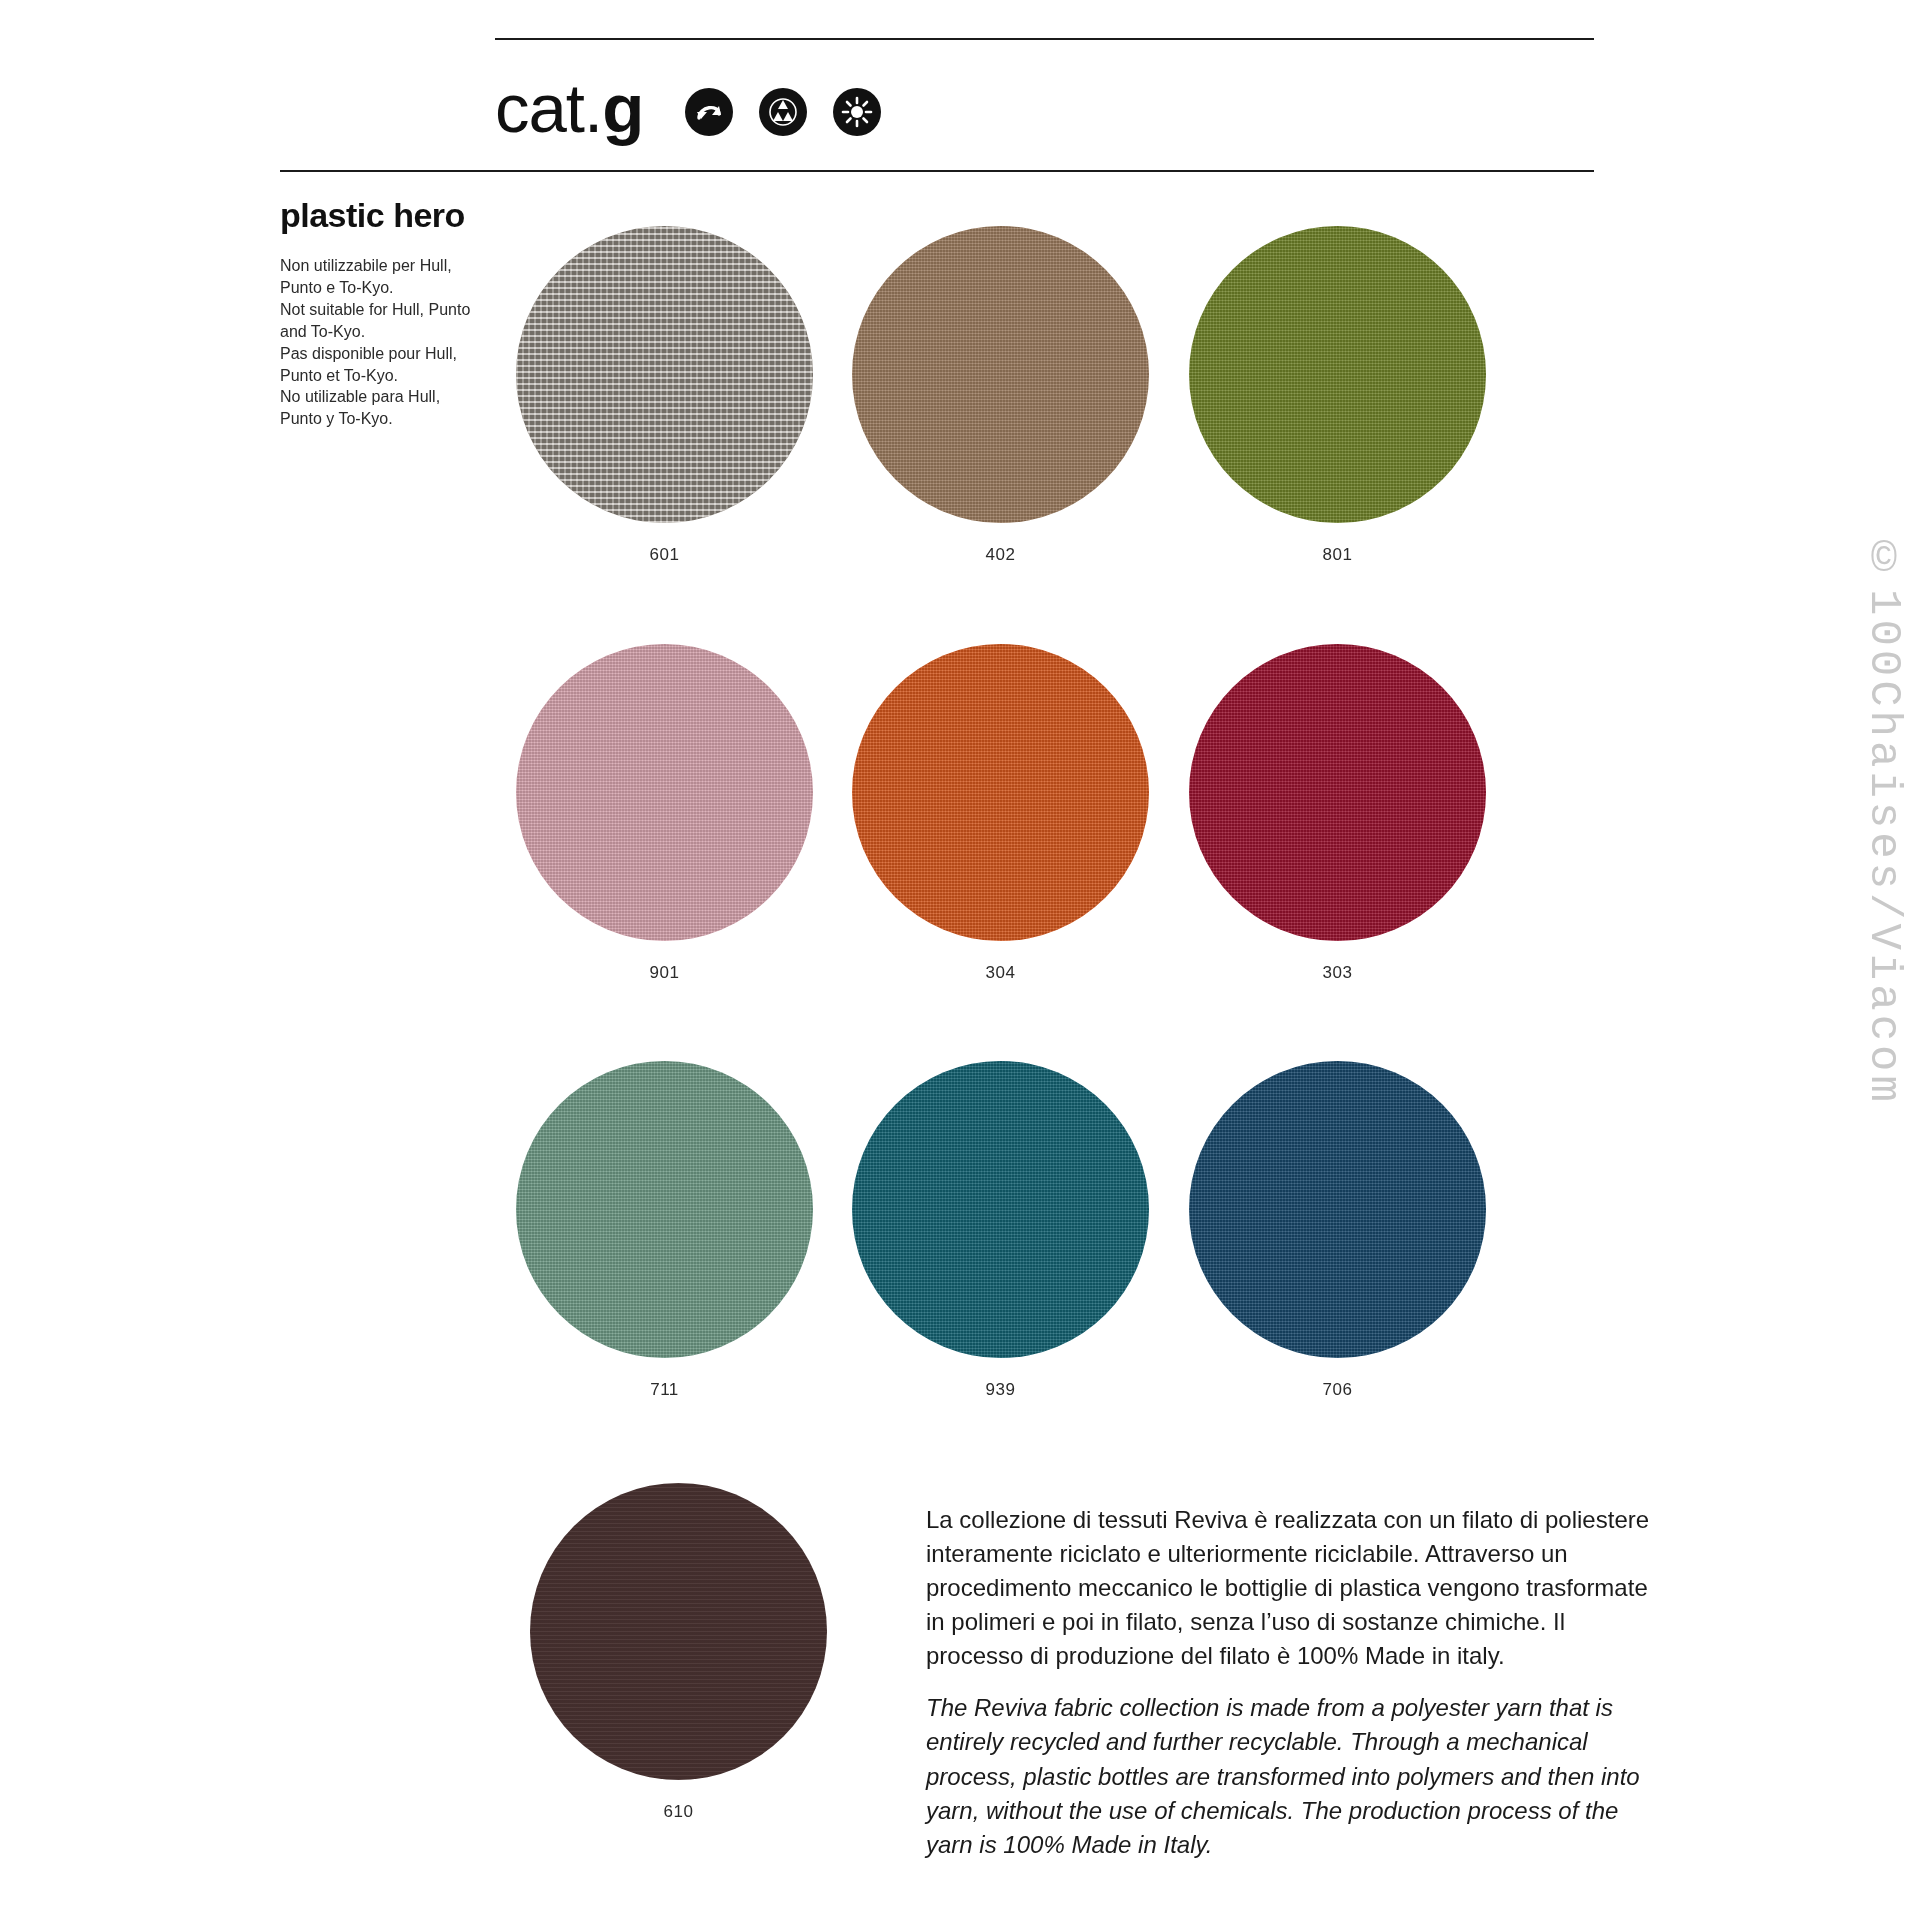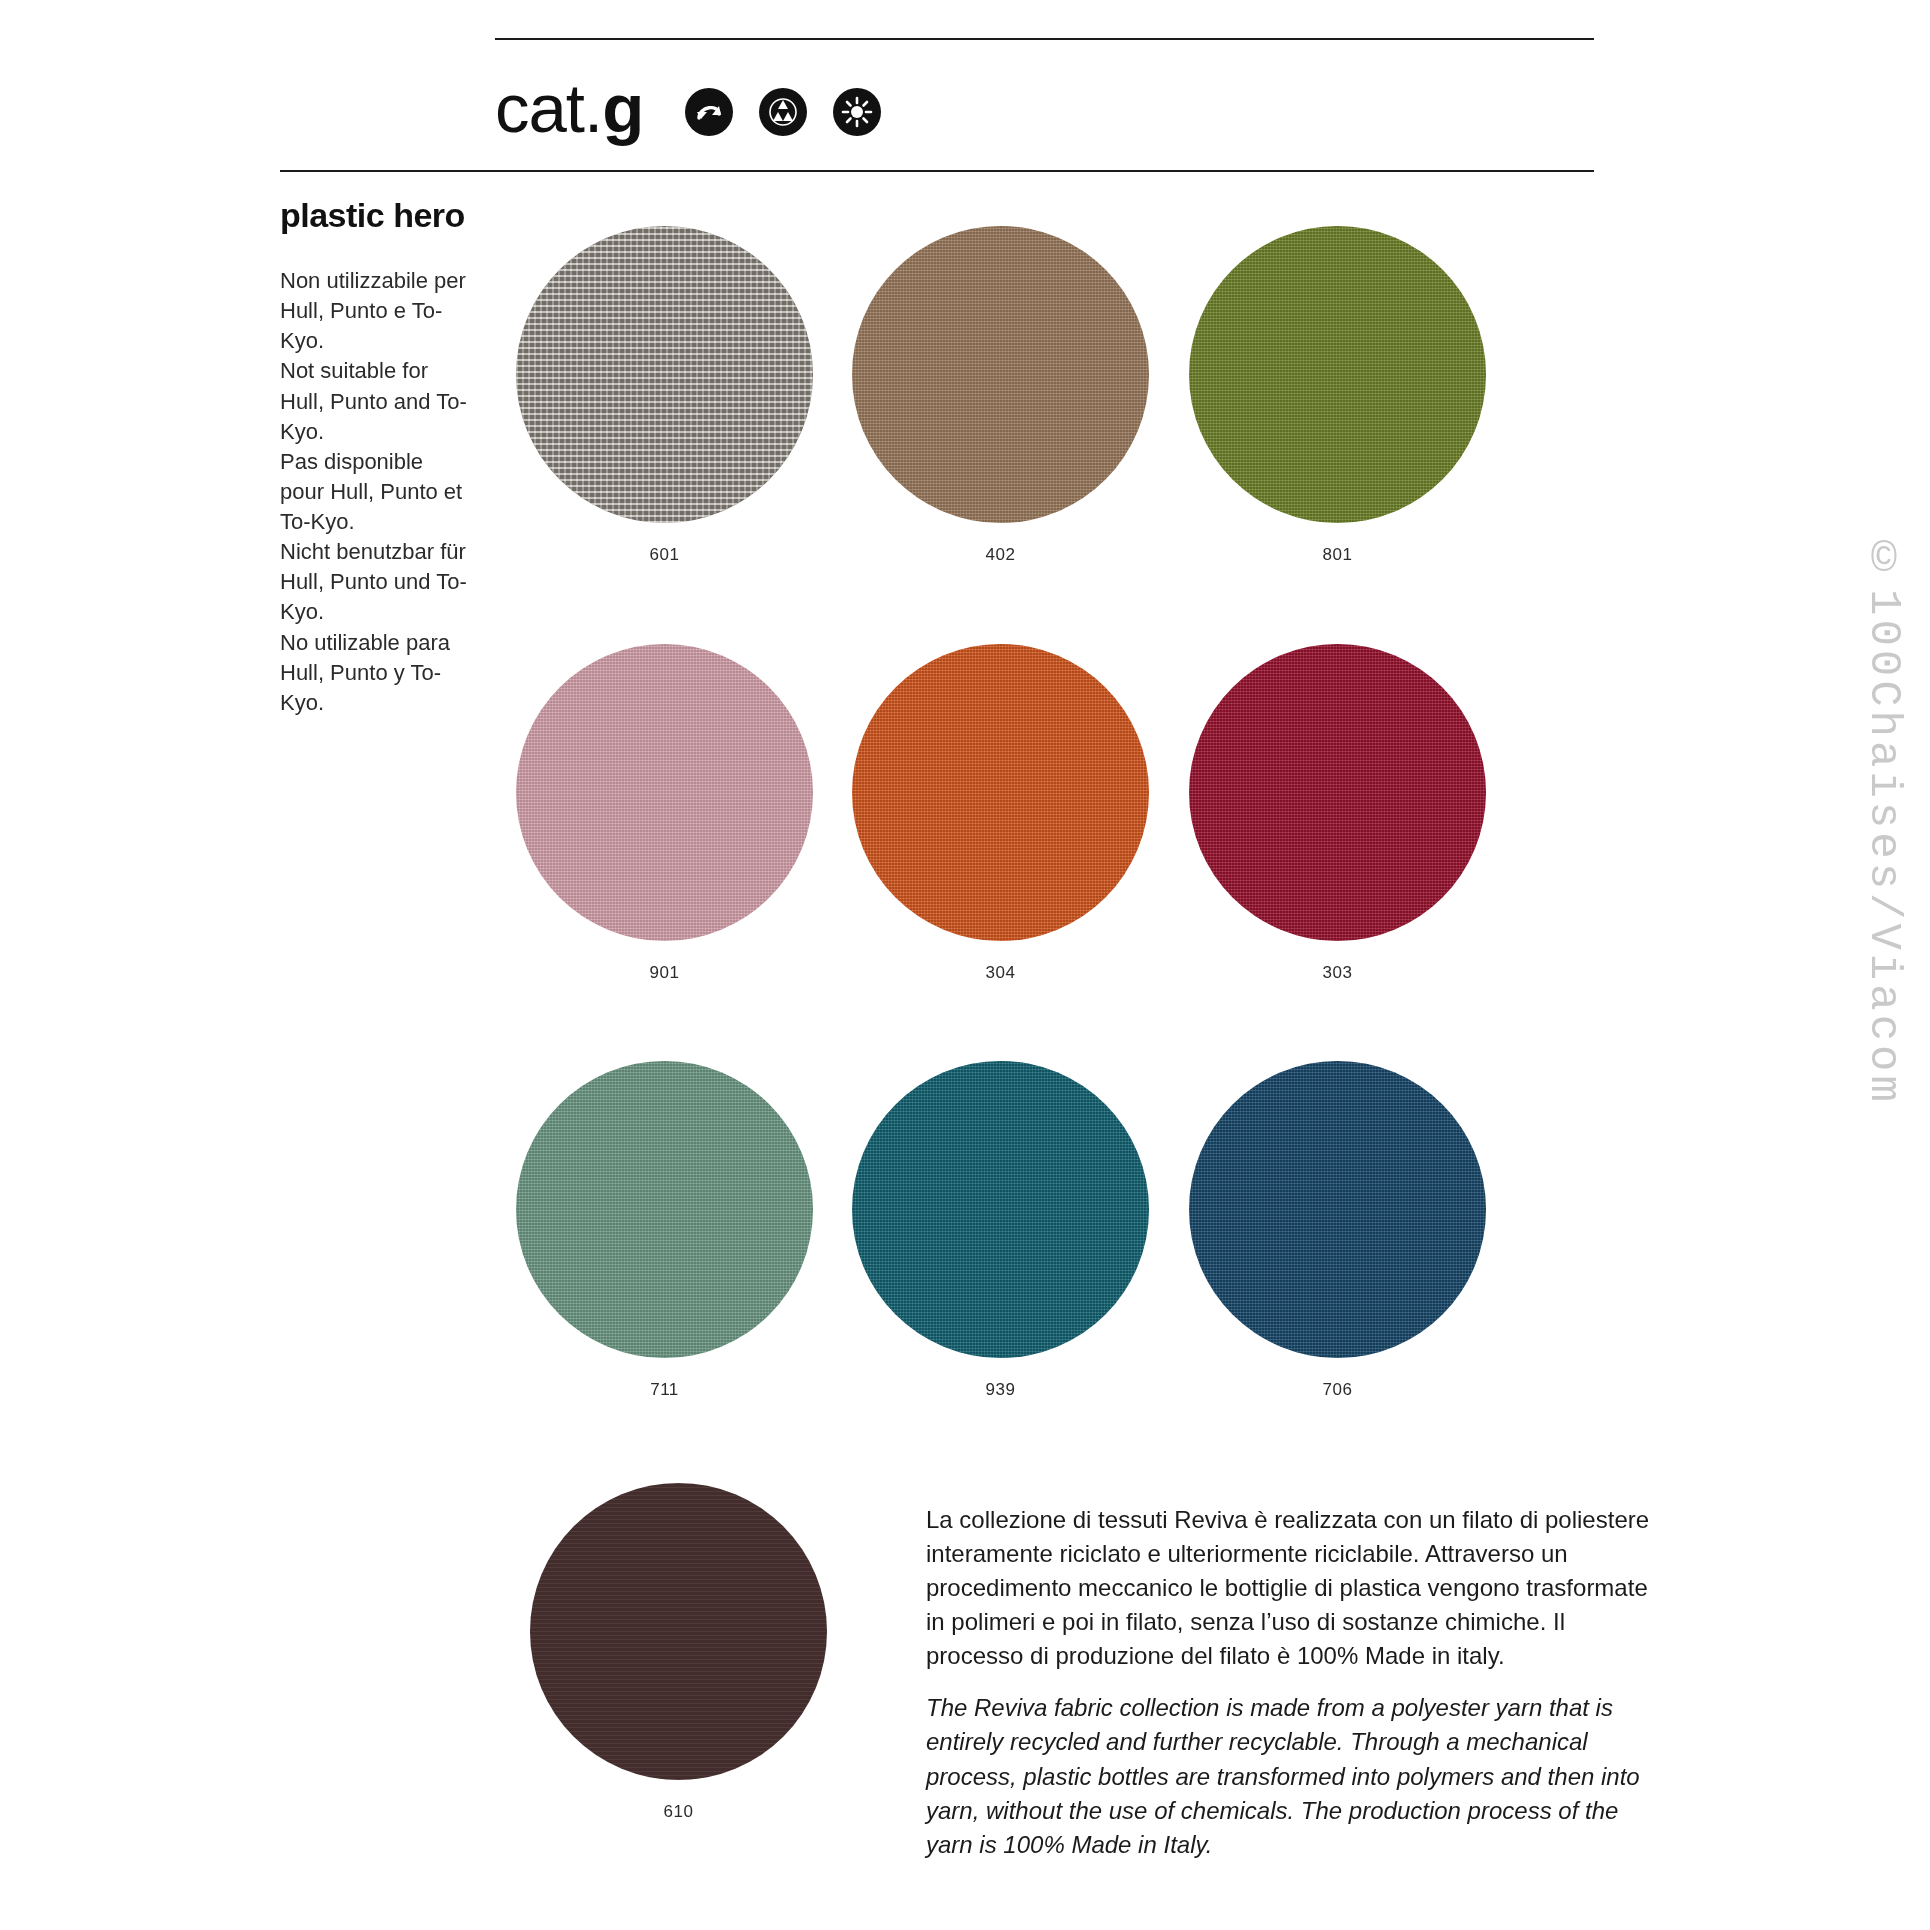--- a/index.html
+++ b/index.html
@@ -80,23 +80,23 @@
     left: 280px;
     top: 196px;
     font-size: 34px;
     font-weight: 700;
     letter-spacing: -0.5px;
     color: #111;
   }
   .note-block {
     position: absolute;
     left: 280px;
-    top: 266px;
+    top: 255px;
     width: 193px;
-    font-size: 22px;
+    font-size: 16px;
     line-height: 1.37;
     color: #2b2b2b;
   }
   .note-block p {
     margin: 0;
   }
 
   
   .swatch {
     position: absolute;
@@ -216,21 +216,20 @@
 </div>
 
 <div class="second-rule"></div>
 
 <div class="fabric-name">plastic hero</div>
 
 <div class="note-block">
   <p>Non utilizzabile per Hull, Punto e To-Kyo.</p>
   <p>Not suitable for Hull, Punto and To-Kyo.</p>
   <p>Pas disponible pour Hull, Punto et To-Kyo.</p>
-  <p>Nicht benutzbar für Hull, Punto und To-Kyo.</p>
   <p>No utilizable para Hull,  Punto y To-Kyo.</p>
 </div>
 
 <div class="swatch" style="left:516px; top:226px;">
   <div class="disc coarse" id="disc-0" style="background: rgb(165, 157, 147);">
       <div class="weave"></div>
     </div>
   <div class="code">601</div>
 </div>
 <div class="swatch" style="left:852px; top:226px;">

